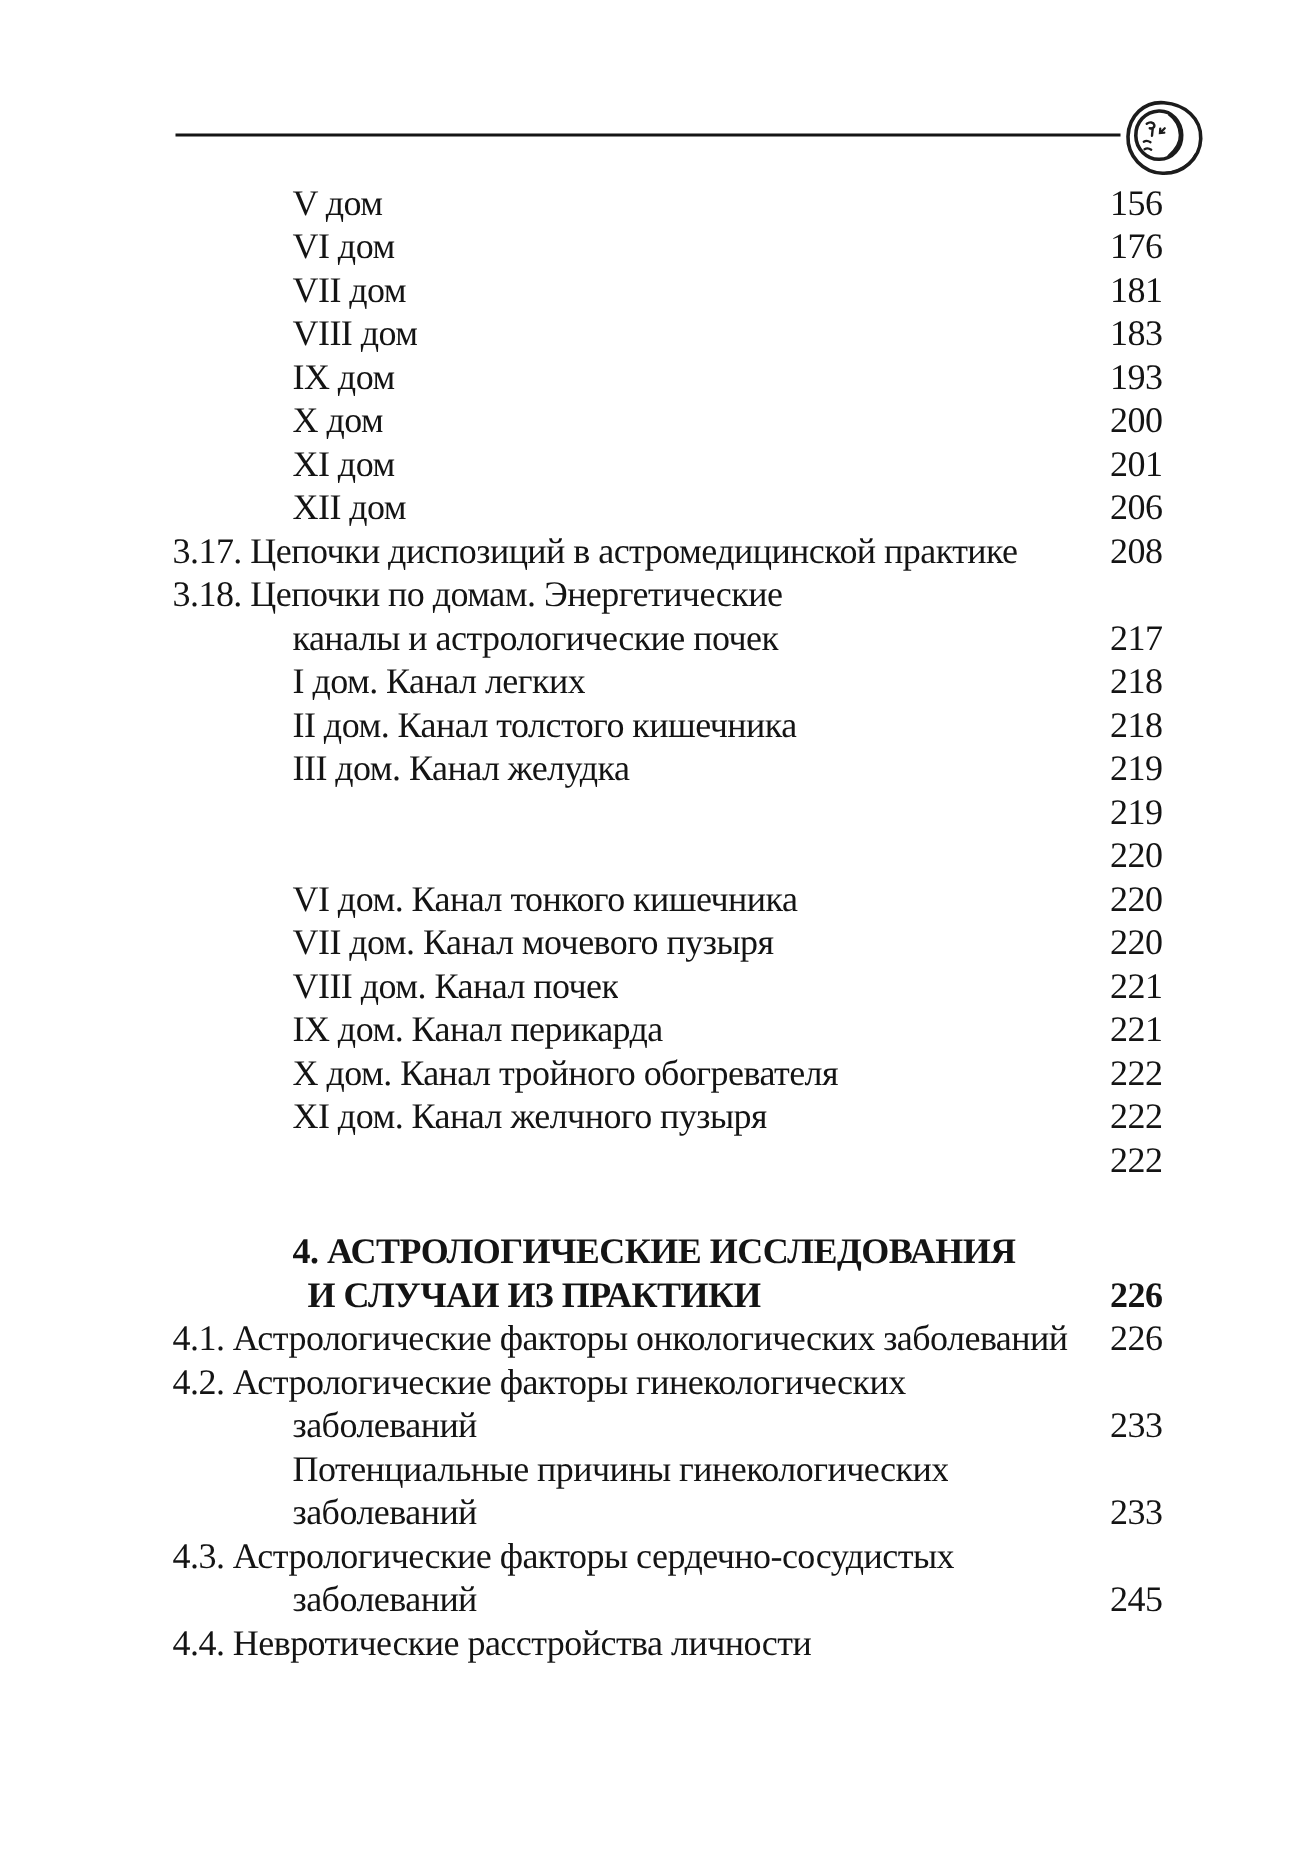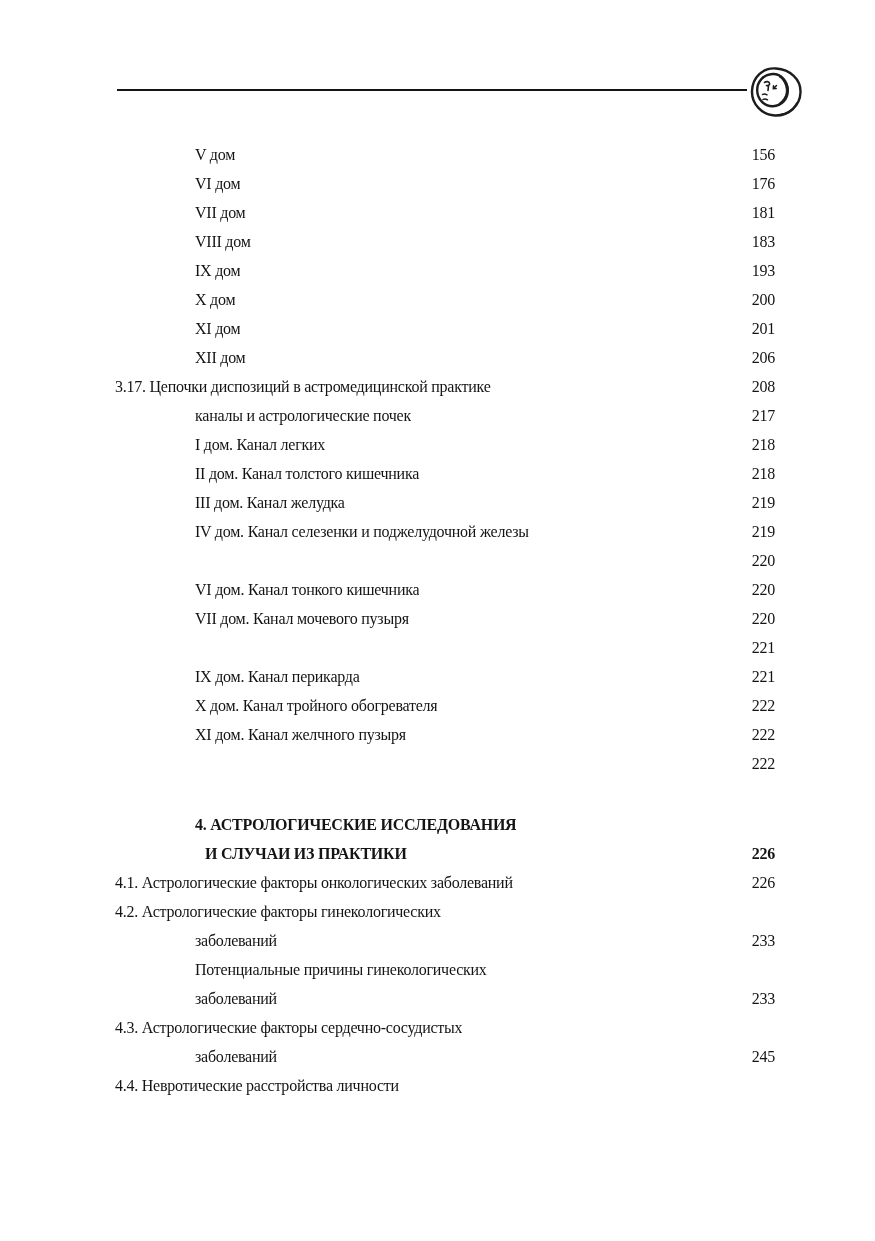--- a/index.html
+++ b/index.html
@@ -27,23 +27,23 @@
   .stamp {
     position: absolute;
     left: 749px;
     top: 66px;
     width: 54px;
     height: 52px;
   }
   .toc {
     position: absolute;
     left: 115px;
-    top: 140px;
+    top: 122px;
     width: 660px;
-    font-size: 16px;
+    font-size: 24px;
     line-height: 29px;
     letter-spacing: -0.015em;
   }
   .toc-row {
     display: flex;
     align-items: baseline;
     white-space: nowrap;
   }
   .toc-row .entry-text {
     flex: 0 1 auto;
@@ -110,52 +110,56 @@
       <span class="entry-page">201</span>
     </div>
       <div class="toc-row lvl-1">
       <span class="entry-text">XII дом</span>
       <span class="entry-page">206</span>
     </div>
       <div class="toc-row lvl-0">
       <span class="entry-text">3.17. Цепочки диспозиций в астромедицинской практике</span>
       <span class="entry-page">208</span>
     </div>
+      <div class="toc-row lvl-0">
+      <span class="entry-text">3.18. Цепочки по домам. Энергетические</span>
+
+    </div>
       <div class="toc-row lvl-1">
       <span class="entry-text">каналы и астрологические почек</span>
       <span class="entry-page">217</span>
     </div>
       <div class="toc-row lvl-1">
       <span class="entry-text">I дом. Канал легких</span>
       <span class="entry-page">218</span>
     </div>
       <div class="toc-row lvl-1">
       <span class="entry-text">II дом. Канал толстого кишечника</span>
       <span class="entry-page">218</span>
     </div>
       <div class="toc-row lvl-1">
       <span class="entry-text">III дом. Канал желудка</span>
       <span class="entry-page">219</span>
     </div>
       <div class="toc-row lvl-1">
-      <span class="entry-text">IV дом. Канал селезенки и поджелудочной железы</span>
       <span class="entry-page">219</span>
     </div>
       <div class="toc-row lvl-1">
       <span class="entry-page">220</span>
     </div>
       <div class="toc-row lvl-1">
       <span class="entry-text">VI дом. Канал тонкого кишечника</span>
       <span class="entry-page">220</span>
     </div>
       <div class="toc-row lvl-1">
       <span class="entry-text">VII дом. Канал мочевого пузыря</span>
       <span class="entry-page">220</span>
     </div>
       <div class="toc-row lvl-1">
+      <span class="entry-text">VIII дом. Канал почек</span>
       <span class="entry-page">221</span>
     </div>
       <div class="toc-row lvl-1">
       <span class="entry-text">IX дом. Канал перикарда</span>
       <span class="entry-page">221</span>
     </div>
       <div class="toc-row lvl-1">
       <span class="entry-text">X дом. Канал тройного обогревателя</span>
       <span class="entry-page">222</span>
     </div>

